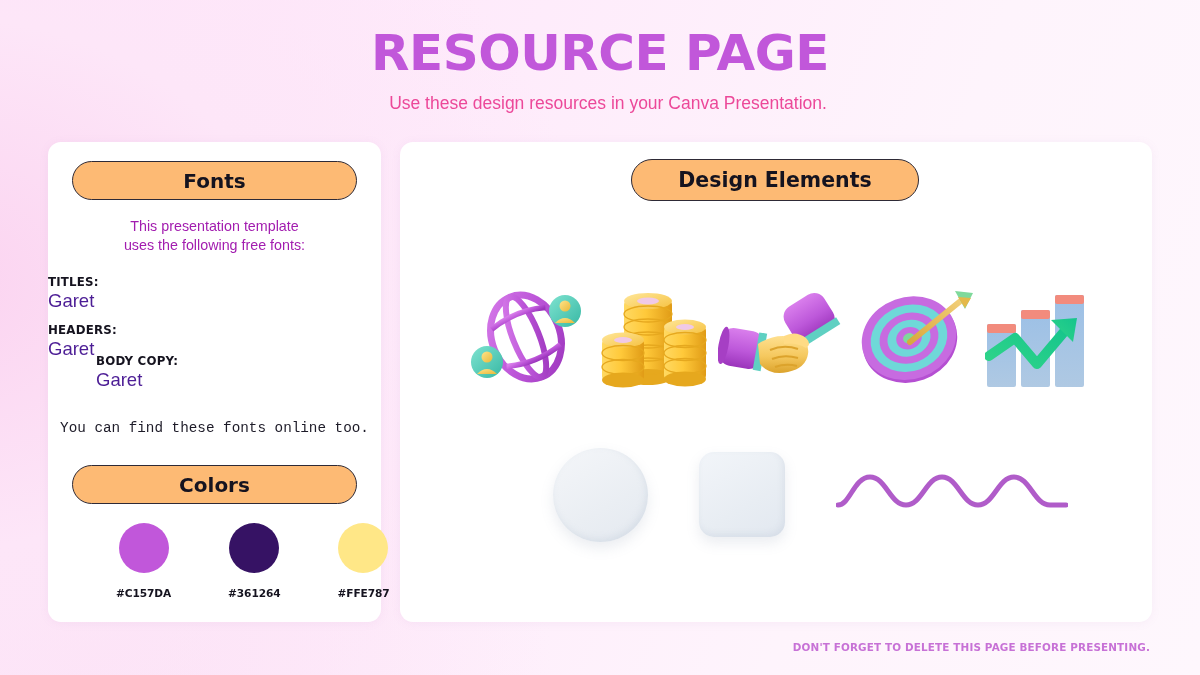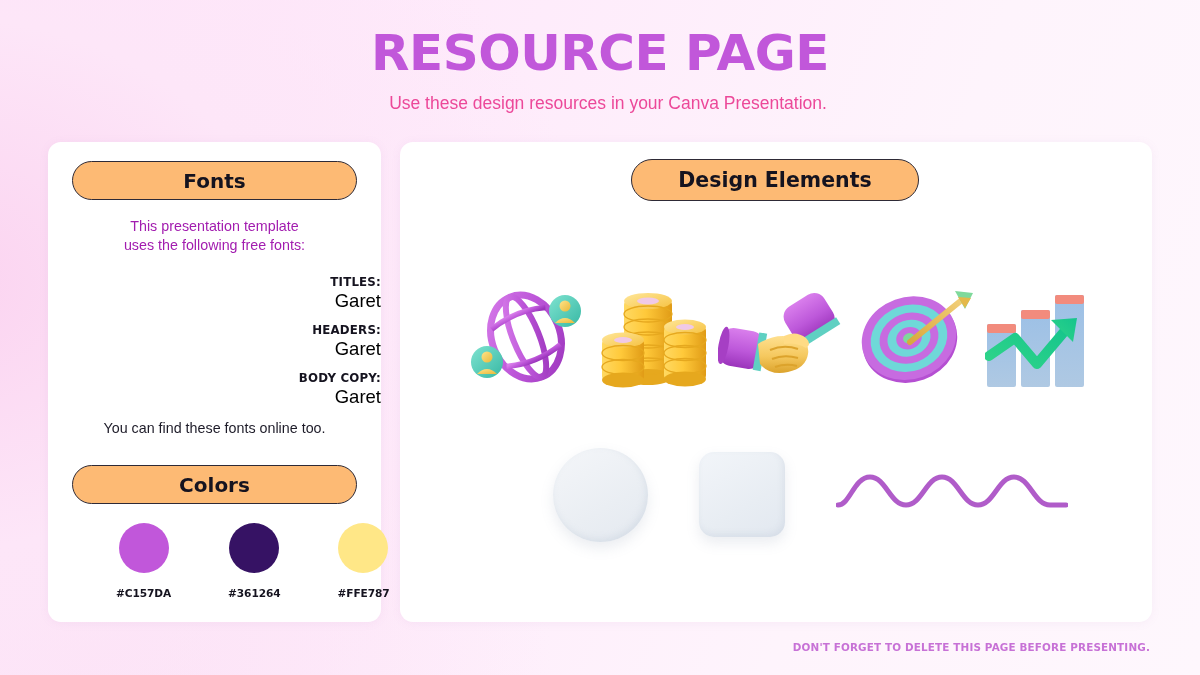--- a/index.html
+++ b/index.html
@@ -49,32 +49,32 @@
   }
   #pill-fonts    { left:72px;  top:161px; width:285px; height:39px; }
   #pill-colors   { left:72px;  top:465px; width:285px; height:39px; }
   #pill-elements { left:631px; top:159px; width:288px; height:42px; font-size:20.5px; }
 
   
   .intro {
     position:absolute; left:48px; top:217px; width:333px;
     text-align:center; font-size:14.3px; line-height:1.33; color:#a21caf;
   }
-  .font-group { position:absolute; left:48px; width:333px; text-align:right; }
+  .font-group { position:absolute; left:48px; width:333px; text-align:left; }
   #fg-titles  { top:275px; }
   #fg-headers { top:323px; }
-  #fg-body    { top:371px; }
+  #fg-body    { top:354px;margin-left:48px; }
   .font-label {
     font-size:11.8px; font-weight:bold; color:#15131F; letter-spacing:0.2px;
     font-family:"DejaVu Sans", sans-serif;
   }
-  .font-name  { font-size:18.5px; color:#000000; margin-top:1px; }
+  .font-name  { font-size:18.5px; color:#4c1d95; margin-top:1px; }
   .outro {
     position:absolute; left:48px; top:420px; width:333px;
-    text-align:center; font-size:14.3px; color:#1D1B28;
+    text-align:center; font-size:14.3px; color:#1D1B28;font-family:Liberation Mono, monospace;
   }
 
   
   .swatches { position:absolute; left:72px; top:523px; width:285px; display:flex; gap:13px; }
   .swatch-col { width:62px; display:flex; flex-direction:column; align-items:center;margin-left:44px; }
   .swatch-dot { width:50px; height:50px; border-radius:50%; }
   .swatch-hex {
     margin-top:14px; font-size:10.6px; font-weight:bold; color:#15131F;
     letter-spacing:-0.1px; font-family:"DejaVu Sans", sans-serif; white-space:nowrap;
   }

